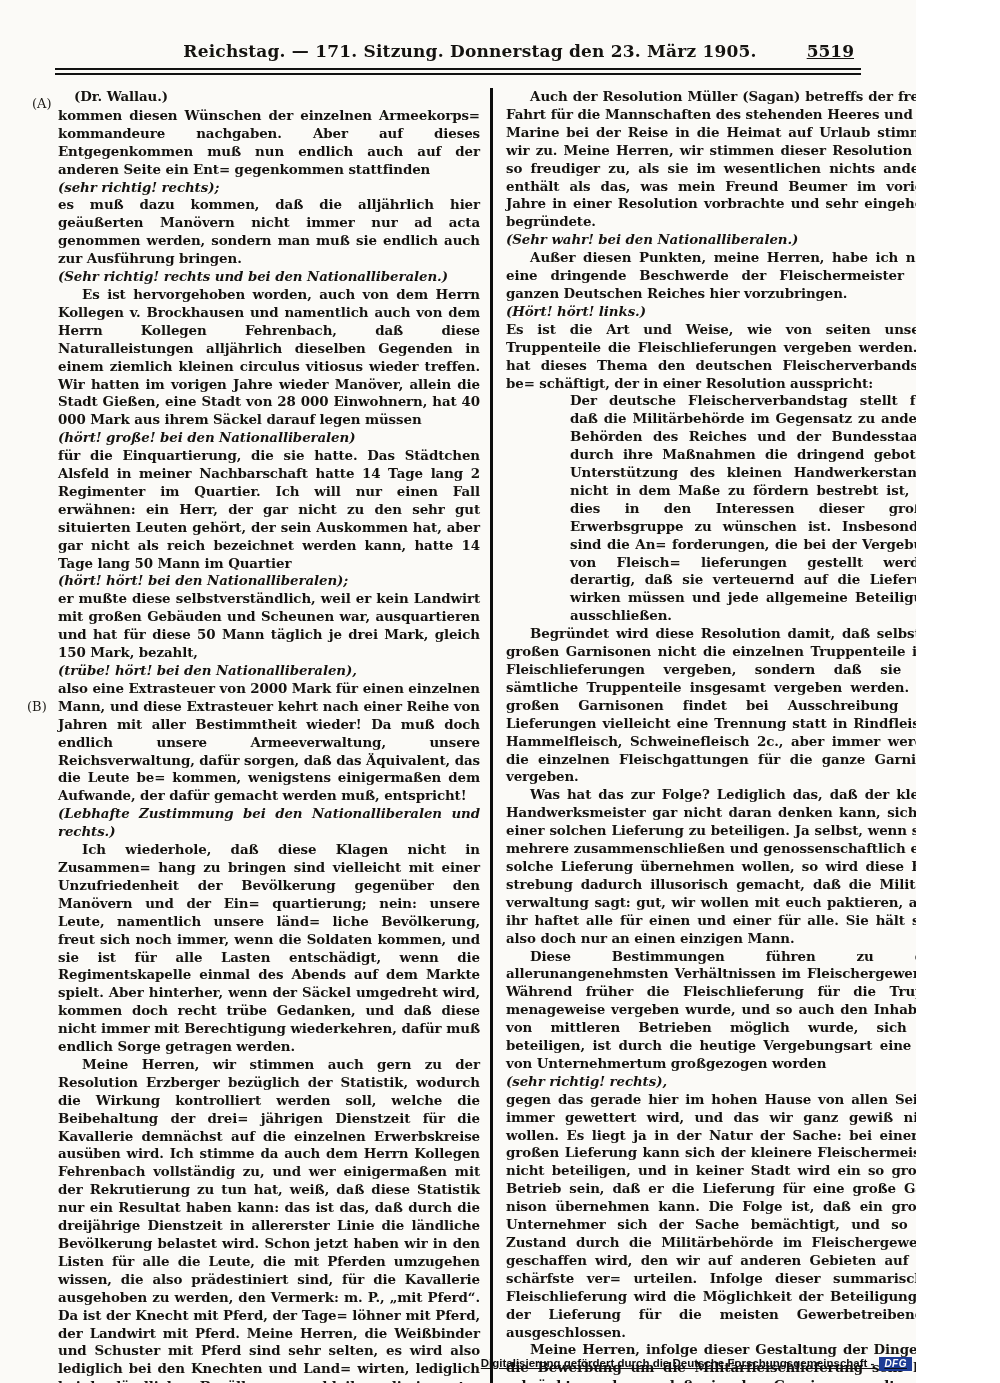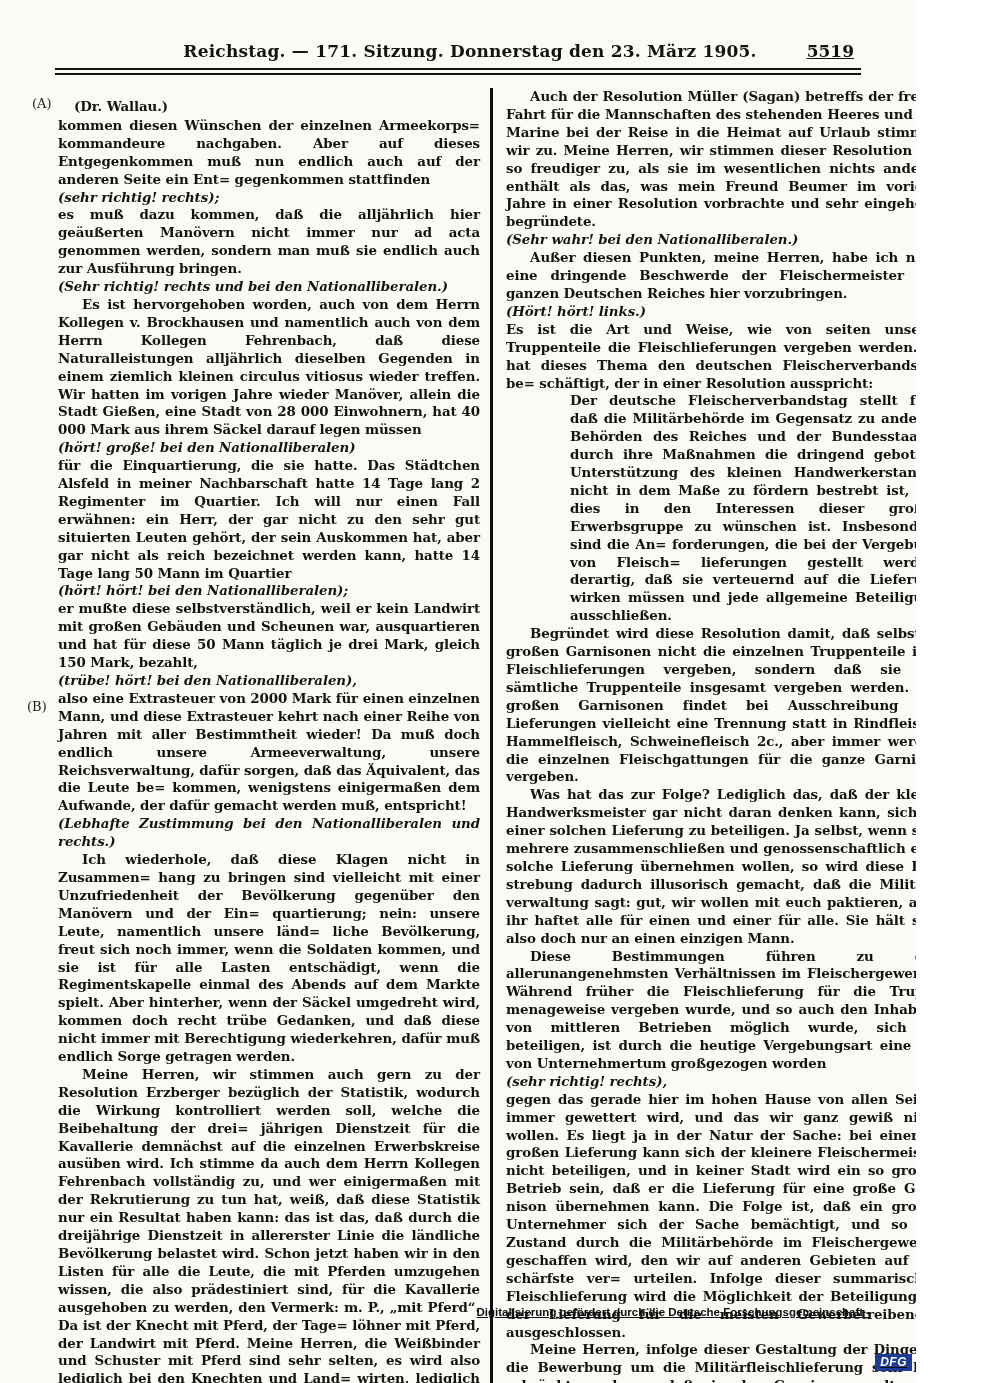--- a/index.html
+++ b/index.html
@@ -26,33 +26,33 @@
     position:absolute; top:88px; left:58px; width:884px;
     display:flex; align-items:stretch;
   }
   .col {
     font-size:13.4px; line-height:17.9px; font-weight:bold;
     text-align:justify; letter-spacing:-0.1px;
   }
   .col-left  { width:432px; padding-right:10px; box-sizing:border-box; }
   .divider   { width:3px; background:#0d0d0d; }
   .col-right { width:449px; padding-left:13px; box-sizing:border-box; }
-  .speaker { text-indent:1.2em; margin-bottom:1px;margin-top:10px; }
+  .speaker { text-indent:1.2em; margin-bottom:1px; }
   .para {}
   .indent { text-indent:1.8em; }
   .stage { text-indent:0;font-style:italic; }
   .quote { margin-left:64px; }
   .dfg-bar {
     position:absolute; bottom:12px; right:4px;
     display:flex; align-items:flex-start; gap:5px;
     font-family:"Liberation Sans", sans-serif; font-size:11.5px; font-weight:bold; color:#0e0e0e;text-decoration:underline;
   }
   .dfg-box {
     background:#1e3c96; color:#ffffff; padding:1px 5px 2px 5px;
-    font-size:12px; font-style:italic; font-weight:bold; letter-spacing:.5px;margin-top:48px;
+    font-size:10px; font-style:italic; font-weight:bold; letter-spacing:.5px;
   }
 </style>
 </head>
 <body>
 
 <div class="page">
 
   <div class="header-title">Reichstag. — 171. Sitzung. Donnerstag den 23. März 1905.</div>
   <div class="page-number">5519</div>
   <div class="double-rule"></div>

